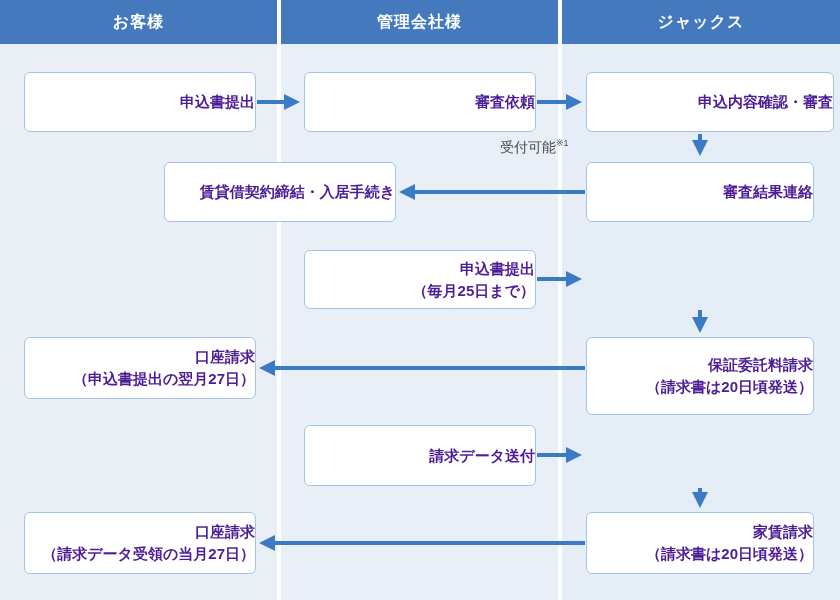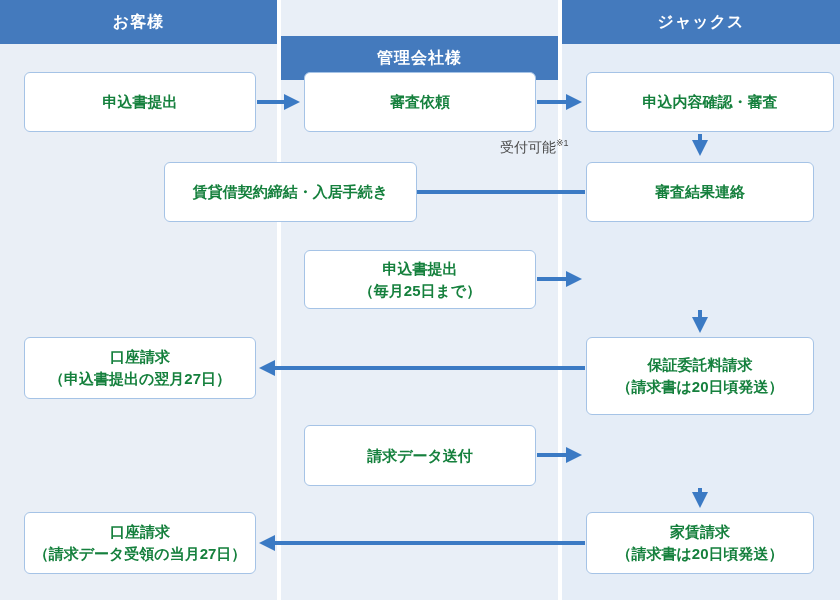--- a/index.html
+++ b/index.html
@@ -11,26 +11,26 @@
   .col-bg{position:absolute;top:0;height:600px;}
   .col-bg.left{left:0;width:277px;background:#eaeff6;}
   .col-bg.middle{left:281px;width:277px;background:#e9eff7;}
   .col-bg.right{left:562px;width:278px;background:#e5edf7;}
   .header-cell{
     position:absolute;top:0;height:44px;background:#447abd;
     display:flex;align-items:center;justify-content:center;
     color:#fff;font-size:16px;font-weight:bold;letter-spacing:1px;
   }
   .header-cell.c0{left:0;width:277px;}
-  .header-cell.c1{left:281px;width:277px;margin-top:36px;}
+  .header-cell.c1{left:281px;width:277px;}
   .header-cell.c2{left:562px;width:278px;align-items:center;}
   .box{
     position:absolute;background:#fff;border:1px solid #a5c3e6;border-radius:6px;
-    display:flex;flex-direction:column;align-items:center;justify-content:center;
-    color:#15803d;font-size:15px;font-weight:bold;text-align:center;line-height:22px;
+    display:flex;flex-direction:column;align-items:flex-end;justify-content:center;
+    color:#4c1d95;font-size:15px;font-weight:bold;text-align:center;line-height:22px;
     z-index:10;box-sizing:border-box;
   }
   .box .line2:empty{display:none;}
   #arrows{position:absolute;left:0;top:0;z-index:5;}
   .web-note{
     position:absolute;left:500px;top:115px;width:116px;z-index:6;
     text-align:left;color:#4a4a4a;font-size:14px;line-height:19px;font-weight:normal;
   }
   .web-note sup{font-size:9px;vertical-align:super;color:#4a4a4a;}
 </style>
@@ -82,21 +82,21 @@
   </div>
   <div class="box" style="left:304px;top:72px;width:232px;height:60px">
     <span class="line1">審査依頼</span>
 
   </div>
   <div class="box" style="left:586px;top:72px;width:248px;height:60px">
     <span class="line1">申込内容確認・審査</span>
 
   </div>
 
-  <div class="box" style="left:164px;top:162px;width:253px;height:60px">
+  <div class="box" style="left:164px;top:162px;width:232px;height:60px">
     <span class="line1">賃貸借契約締結・入居手続き</span>
 
   </div>
   <div class="box" style="left:586px;top:162px;width:228px;height:60px">
     <span class="line1">審査結果連絡</span>
 
   </div>
 
   <div class="box" style="left:304px;top:250px;width:232px;height:59px">
     <span class="line1">申込書提出</span>

